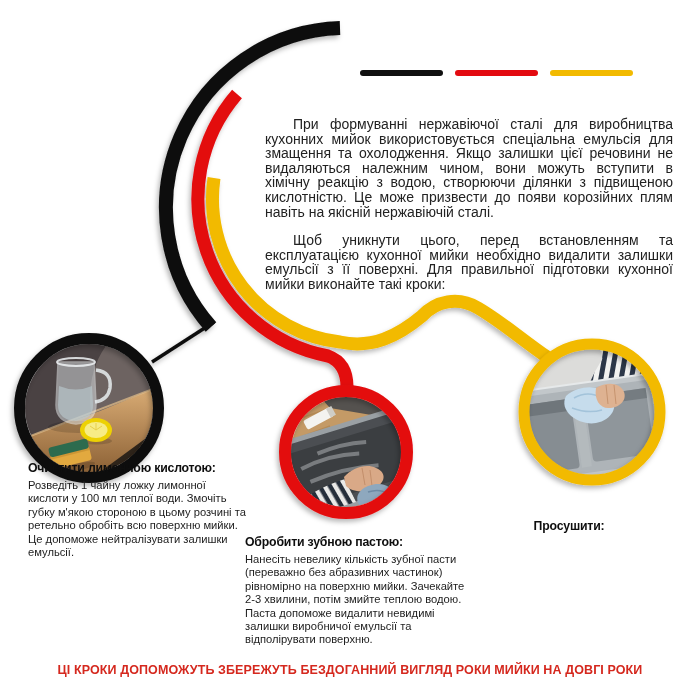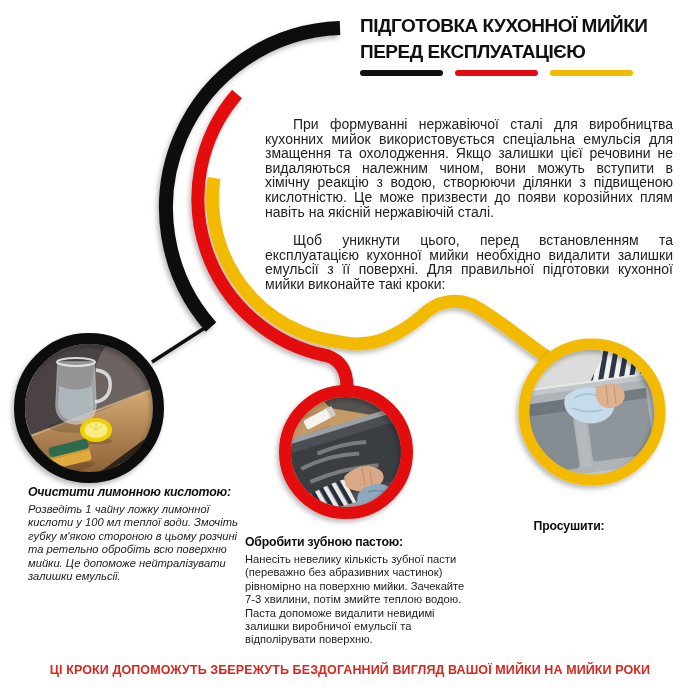--- a/index.html
+++ b/index.html
@@ -13,21 +13,21 @@
   .bar{width:83px;height:6px;border-radius:3px;}
   .bar.b1{background:#101010;}
   .bar.b2{background:#e30a10;}
   .bar.b3{background:#f2ba00;}
   .intro{position:absolute;left:265px;top:117px;width:408px;font-size:14px;line-height:14.6px;
          color:#222222;text-align:justify;}
   .intro p{margin:0 0 14px 0;text-indent:28px;}
   .step-text{position:absolute;color:#1c1c1c;font-size:11.2px;line-height:13.4px;}
   .step-text h3{margin:0 0 3px 0;font-size:12.3px;line-height:15px;color:#0e0e0e;letter-spacing:-0.2px;}
   .step-text p{margin:0;}
-  #step1{left:28px;top:485px;width:218px;font-style:italic;}
+  #step1{left:28px;top:461px;width:218px;}
   #step2{left:245px;top:535px;width:224px;}
   #step3{left:465px;top:519px;width:208px;text-align:center;}
   .footer{position:absolute;left:0;top:663px;width:700px;text-align:center;font-weight:700;
           font-size:12.5px;letter-spacing:0.1px;color:#d5281e;}
 </style>
 </head>
 <body>
 
 <div class="canvas">
 
@@ -128,41 +128,37 @@
         <path d="M -80,-48 L 85,-48" stroke="#e6e9ea" stroke-width="2"></path>
       </g>
       <path d="M 566,396 C 580,384 602,385 611,396 C 619,406 612,420 596,423 C 580,426 558,412 566,396 Z" fill="#c6dcec"></path>
       <path d="M 574,398 q 14,-8 28,0 M 572,408 q 16,6 30,2" stroke="#a3c3da" stroke-width="1.5" fill="none"></path>
       <path d="M 596,388 C 608,381 620,383 624,392 C 627,400 620,408 608,408 C 600,408 594,400 596,388 Z" fill="#deb291"></path>
       <path d="M 606,385 L 608,404 M 614,385 L 616,404" stroke="#c08c66" stroke-width="1" opacity="0.8"></path>
     </g>
     <circle cx="592" cy="412" r="68" fill="none" stroke="#f2ba00" stroke-width="11" filter="url(#soft)"></circle>
   </svg>
 
-  <div class="title">
-    <div>ПІДГОТОВКА КУХОННОЇ МИЙКИ</div>
-    <div>ПЕРЕД ЕКСПЛУАТАЦІЄЮ</div>
-  </div>
   <div class="bars">
     <span class="bar b1"></span>
     <span class="bar b2"></span>
     <span class="bar b3"></span>
   </div>
 
   <div class="intro">
     <p>При формуванні нержавіючої сталі для виробництва кухонних мийок використовується спеціальна емульсія для змащення та охолодження. Якщо залишки цієї речовини не видаляються належним чином, вони можуть вступити в хімічну реакцію з водою, створюючи ділянки з підвищеною кислотністю. Це може призвести до появи корозійних плям навіть на якісній нержавіючій сталі.</p>
     <p>Щоб уникнути цього, перед встановленням та експлуатацією кухонної мийки необхідно видалити залишки емульсії з її поверхні. Для правильної підготовки кухонної мийки виконайте такі кроки:</p>
   </div>
 
   <div class="step-text" id="step1">
     <h3>Очистити лимонною кислотою:</h3>
     <p>Розведіть 1 чайну ложку лимонної кислоти у 100 мл теплої води. Змочіть губку м'якою стороною в цьому розчині та ретельно обробіть всю поверхню мийки. Це допоможе нейтралізувати залишки емульсії.</p>
   </div>
   <div class="step-text" id="step2">
     <h3>Обробити зубною пастою:</h3>
-    <p>Нанесіть невелику кількість зубної пасти (переважно без абразивних частинок) рівномірно на поверхню мийки. Зачекайте 7-3 хвилини, потім змийте теплою водою. Паста допоможе видалити невидимі залишки виробничої емульсії та відполірувати поверхню.</p>
+    <p>Нанесіть невелику кількість зубної пасти (переважно без абразивних частинок) рівномірно на поверхню мийки. Зачекайте 2-3 хвилини, потім змийте теплою водою. Паста допоможе видалити невидимі залишки виробничої емульсії та відполірувати поверхню.</p>
   </div>
   <div class="step-text" id="step3">
     <h3>Просушити:</h3>
   </div>
 
-  <div class="footer">ЦІ КРОКИ ДОПОМОЖУТЬ ЗБЕРЕЖУТЬ БЕЗДОГАННИЙ ВИГЛЯД ВАШОЇ МИЙКИ НА МИЙКИ РОКИ</div>
+  <div class="footer">ЦІ КРОКИ ДОПОМОЖУТЬ ЗБЕРЕЖУТЬ БЕЗДОГАННИЙ ВИГЛЯД РОКИ МИЙКИ НА ДОВГІ РОКИ</div>
 </div>
 
 </body></html>

